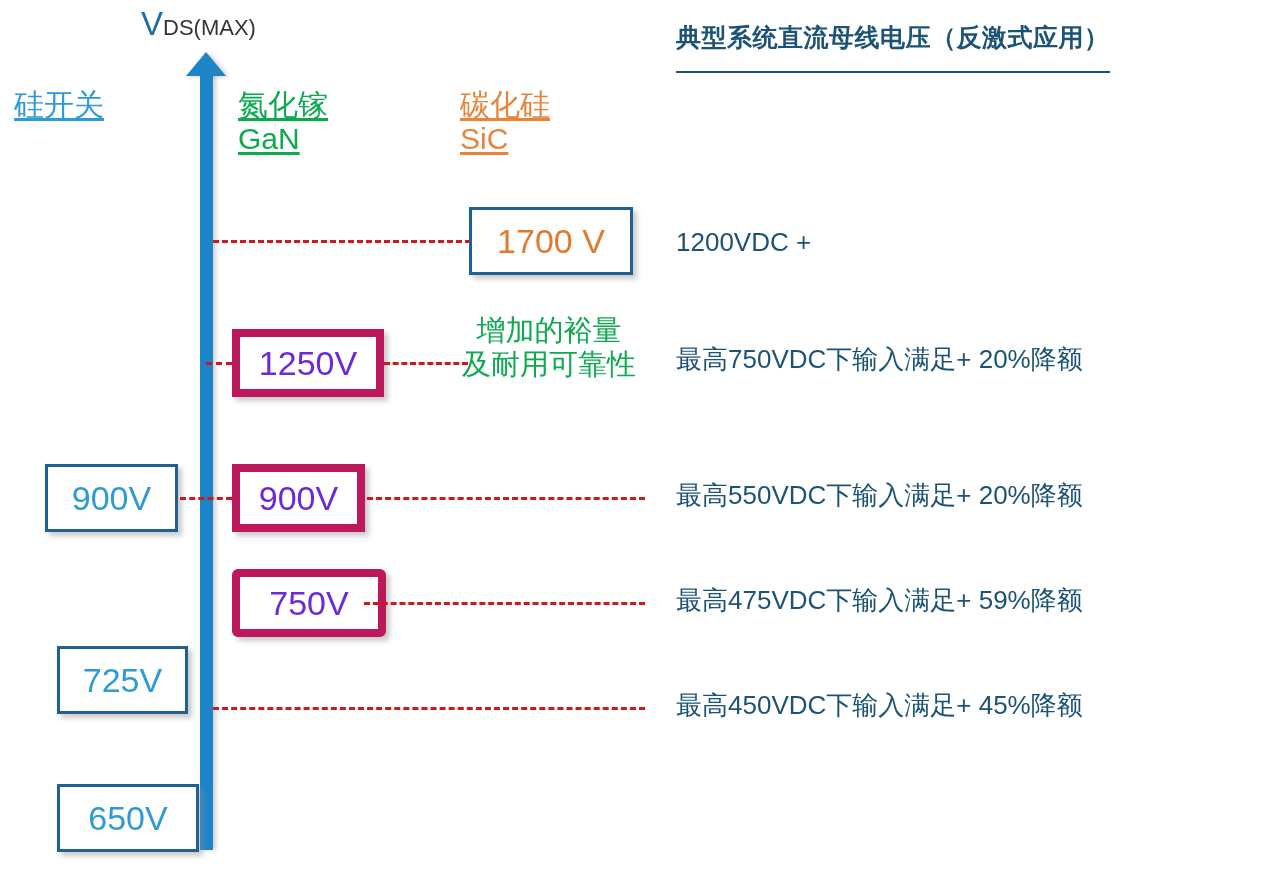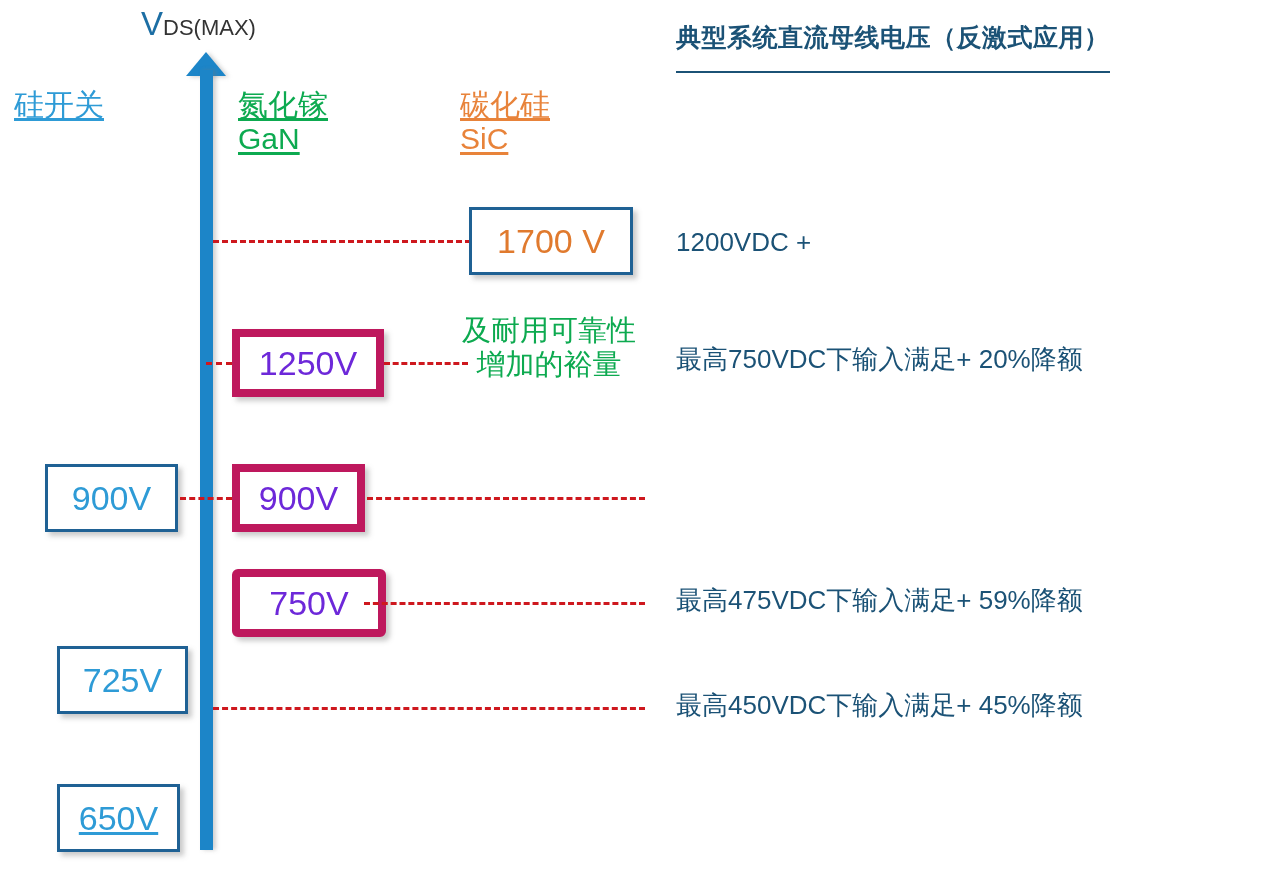--- a/index.html
+++ b/index.html
@@ -169,33 +169,34 @@
   <div class="right-heading">典型系统直流母线电压（反激式应用）</div>
 
   <div class="dline" style="left:213px; top:240px; width:258px;"></div>
   <div class="vbox sic" style="left:469px; top:207px; width:164px; height:68px;">1700 V</div>
   <div class="rtext" style="left:676px; top:228px;">1200VDC +</div>
 
   <div class="dline" style="left:206px; top:362px; width:26px;"></div>
   <div class="vbox gan" style="left:232px; top:329px; width:152px; height:68px;">1250V</div>
   <div class="dline" style="left:384px; top:362px; width:84px;"></div>
   <div class="annot-green" style="left:444px; top:313px; width:210px;">
+    <div>增加的裕量</div>
     <div>及耐用可靠性</div>
-    <div>增加的裕量</div>
   </div>
   <div class="rtext" style="left:676px; top:345px;">最高750VDC下输入满足+ 20%降额</div>
 
   <div class="vbox si" style="left:45px; top:464px; width:133px; height:68px;">900V</div>
   <div class="dline" style="left:180px; top:497px; width:52px;"></div>
   <div class="vbox gan" style="left:232px; top:464px; width:133px; height:68px;">900V</div>
   <div class="dline" style="left:367px; top:497px; width:278px;"></div>
+  <div class="rtext" style="left:676px; top:481px;">最高550VDC下输入满足+ 20%降额</div>
 
   <div class="vbox gan" style="left:232px; top:569px; width:154px; height:68px;border-radius:6px;">750V</div>
   <div class="dline" style="left:364px; top:602px; width:281px;"></div>
   <div class="rtext" style="left:676px; top:586px;">最高475VDC下输入满足+ 59%降额</div>
 
   <div class="vbox si" style="left:57px; top:646px; width:131px; height:68px;">725V</div>
   <div class="dline" style="left:213px; top:707px; width:432px;"></div>
   <div class="rtext" style="left:676px; top:691px;">最高450VDC下输入满足+ 45%降额</div>
 
-  <div class="vbox si" style="left:57px; top:784px; width:123px; height:68px;text-decoration:underline;">650V</div>
+  <div class="vbox si" style="left:57px; top:784px; width:142px; height:68px;">650V</div>
 
 </div>
 
 </body></html>

